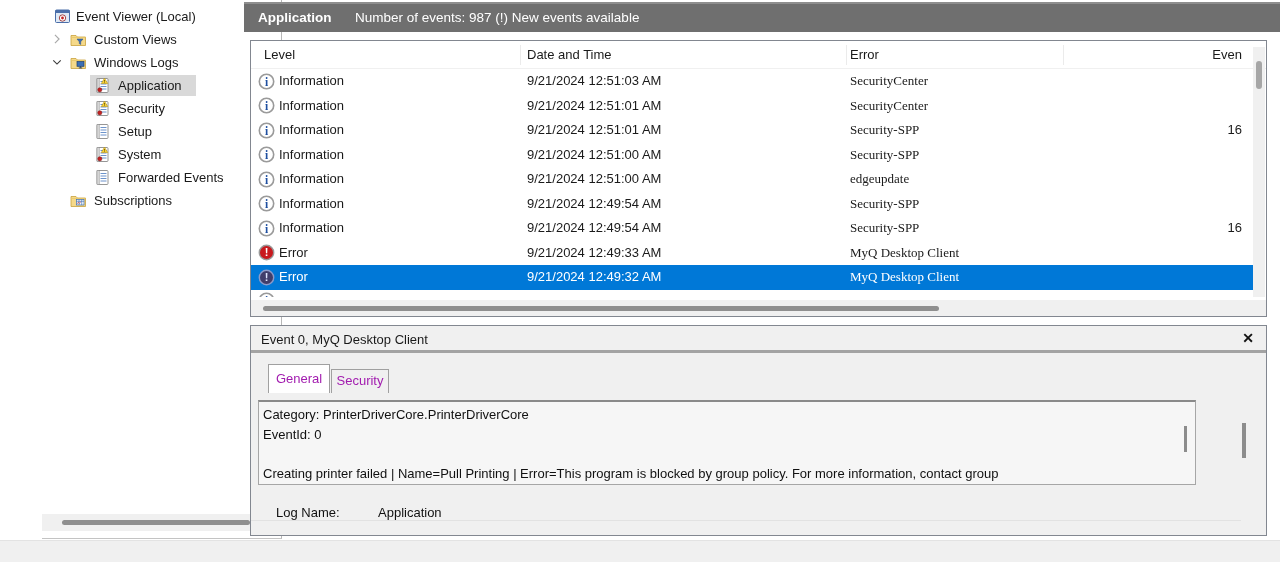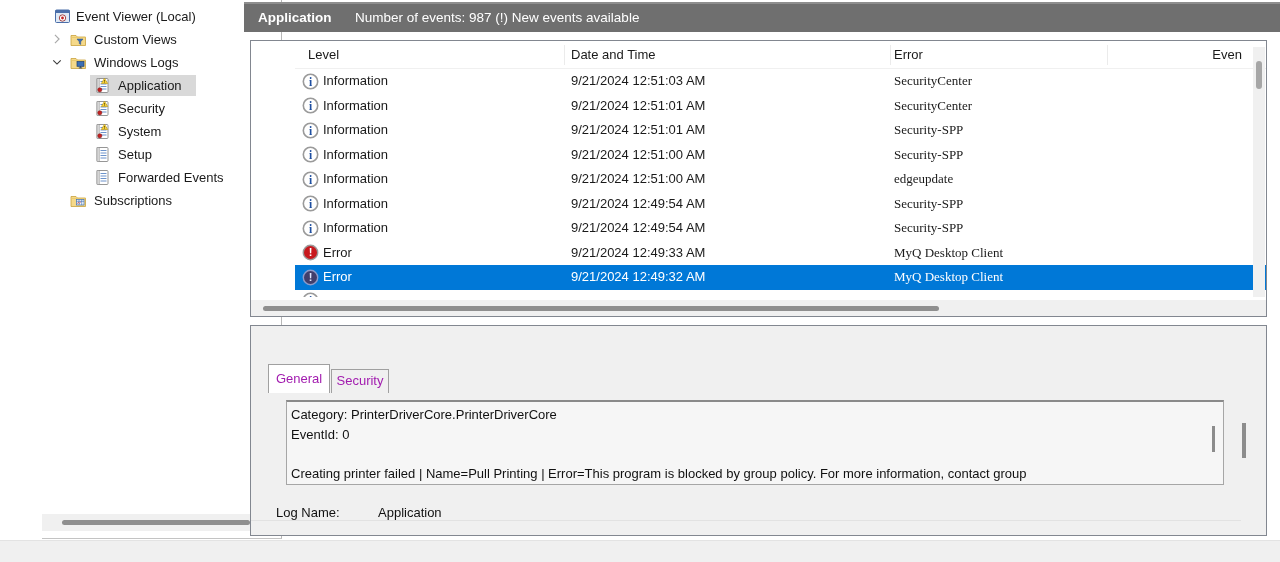--- a/index.html
+++ b/index.html
@@ -19,21 +19,21 @@
   .tree-sel { position:absolute; top:1px; height:21px; background:#d9d9d9; }
   .sb-hscroll { position:absolute; left:0; top:514px; width:239px; height:17px; background:#f0f0f0; }
   .sb-hscroll .thumb { position:absolute; left:20px; top:6px; width:188px; height:5px; background:#8f8f8f; border-radius:3px; }
 
   
   .titlebar { position:absolute; left:244px; top:2px; width:1036px; height:30px; background:#6f6f6f; box-shadow: inset 0 2px 0 rgba(255,255,255,0.22); color:#fff; font-size:13.5px; }
   .titlebar .tb-title { position:absolute; left:14px; top:8px; font-weight:bold; }
   .titlebar .tb-summary { position:absolute; left:111px; top:8px; }
 
   
-  .listpanel { position:absolute; left:250px; top:40px; width:1017px; height:277px; background:#fff; border:1px solid #828790; overflow:hidden;padding-left:44px; }
+  .listpanel { position:absolute; left:250px; top:40px; width:1017px; height:277px; background:#fff; border:1px solid #828790; overflow:hidden; }
   .lp-header { position:relative; height:28px; font-size:13px; color:#1a1a1a; border-bottom:1px solid #f0f0f0; }
   .lp-header .hsep { position:absolute; top:4px; width:1px; height:20px; background:#ebebeb; }
   .hcell { position:absolute; top:6px; }
   .hcell.col-0 { left:13px; }
   .hcell.col-1 { left:276px; }
   .hcell.col-2 { left:599px; }
   .hcell.col-3 { right:24px; }
   .rows { position:relative; }
   .row { position:relative; height:24.5px; font-size:13px; color:#1a1a1a; width:1003px; }
   .row.selected { background:#0078d7; color:#ffffff; }
@@ -51,21 +51,21 @@
 
   
   .detailspane { position:absolute; left:250px; top:325px; width:1017px; height:211px; background:#f0f0f0; border:1px solid #828790; overflow:hidden; }
   .dp-header { position:relative; height:27px; border-bottom:3px solid #a3a3a3; font-size:13px; color:#1a1a1a; }
   .dp-header .dp-title { position:absolute; left:10px; top:6px; }
   .dp-header .close { position:absolute; right:12px; top:4px; font-size:14px; font-weight:bold; color:#111; cursor:pointer; }
   .dp-tabs { position:absolute; left:17px; top:38px; height:29px; }
   .tab { position:absolute; font-size:13px; color:#a21caf; text-align:center; border:1px solid #a0a0a0; border-bottom:none; }
   .tab.active { left:0; top:0; width:62px; height:29px; background:#ffffff; line-height:27px; z-index:2; }
   .tab.inactive { left:63px; top:5px; width:58px; height:24px; background:#f0f0f0; line-height:22px; }
-  .dp-textbox { position:absolute; left:7px; top:74px; width:938px; height:85px; background:#f6f6f6; border:1px solid #a6a6a6; border-top:2px solid #8a8a8a; overflow:hidden;margin-left:28px; }
+  .dp-textbox { position:absolute; left:7px; top:74px; width:938px; height:85px; background:#f6f6f6; border:1px solid #a6a6a6; border-top:2px solid #8a8a8a; overflow:hidden; }
   .dp-textbox .lines { padding:3px 14px 0 4px; font-size:13px; color:#111; }
   .dp-textbox .lines div { height:19.5px; line-height:19.5px; white-space:nowrap; overflow:hidden; }
   .dp-textbox .tb-thumb { position:absolute; right:8px; top:24px; width:3px; height:26px; background:#8c8c8c; }
   .dp-vthumb { position:absolute; right:20px; top:97px; width:4px; height:35px; background:#8c8c8c; }
   .dp-logname { position:absolute; left:0; top:176px; width:990px; height:19px; overflow:hidden; border-bottom:1px solid #e2e2e2; font-size:13px; color:#111; }
   .dp-logname .lnl { position:absolute; left:25px; top:3px; }
   .dp-logname .lnv { position:absolute; left:127px; top:3px; }
 
   .icon-svg { display:block; width:100%; height:100%; }
 </style>
@@ -142,36 +142,36 @@
           </svg>
         </span>
         <span class="tlabel" style="left: 76px;">Security</span>
       </div>
       <div class="tree-row">
         <span class="ticon" style="left: 52px;">
           <svg class="icon-svg" viewBox="0 0 17 17" xmlns="http://www.w3.org/2000/svg">
             <rect x="3" y="1.5" width="11" height="14" rx="1" fill="#ffffff" stroke="#8a8a8a" stroke-width="0.9"></rect>
             <rect x="3" y="1.5" width="2.2" height="14" fill="#d9d9d9" stroke="#8a8a8a" stroke-width="0.5"></rect>
             <path d="M6.5 4.5h6M6.5 7h6M6.5 9.5h6M6.5 12h6" stroke="#5b87c5" stroke-width="0.9"></path>
+          </svg>
+        </span>
+        <span class="tlabel" style="left: 76px;">Setup</span>
+      </div>
+      <div class="tree-row">
+        <span class="ticon" style="left: 52px;">
+          <svg class="icon-svg" viewBox="0 0 17 17" xmlns="http://www.w3.org/2000/svg">
+            <rect x="3" y="1.5" width="11" height="14" rx="1" fill="#ffffff" stroke="#8a8a8a" stroke-width="0.9"></rect>
+            <rect x="3" y="1.5" width="2.2" height="14" fill="#d9d9d9" stroke="#8a8a8a" stroke-width="0.5"></rect>
+            <path d="M6.5 4.5h6M6.5 7h6M6.5 9.5h6M6.5 12h6" stroke="#5b87c5" stroke-width="0.9"></path>
             <path d="M10.5 1.2 l3.2 5.3 h-6.4z" fill="#f7d33c" stroke="#b9940c" stroke-width="0.6"></path>
             <path d="M10.5 3v1.7M10.5 5.4v0.6" stroke="#5a4a00" stroke-width="0.8"></path>
             <circle cx="5.8" cy="12.8" r="2.1" fill="#c42222" stroke="#7d1414" stroke-width="0.5"></circle>
           </svg>
         </span>
         <span class="tlabel" style="left: 76px;">System</span>
-      </div>
-      <div class="tree-row">
-        <span class="ticon" style="left: 52px;">
-          <svg class="icon-svg" viewBox="0 0 17 17" xmlns="http://www.w3.org/2000/svg">
-            <rect x="3" y="1.5" width="11" height="14" rx="1" fill="#ffffff" stroke="#8a8a8a" stroke-width="0.9"></rect>
-            <rect x="3" y="1.5" width="2.2" height="14" fill="#d9d9d9" stroke="#8a8a8a" stroke-width="0.5"></rect>
-            <path d="M6.5 4.5h6M6.5 7h6M6.5 9.5h6M6.5 12h6" stroke="#5b87c5" stroke-width="0.9"></path>
-          </svg>
-        </span>
-        <span class="tlabel" style="left: 76px;">Setup</span>
       </div>
       <div class="tree-row">
         <span class="ticon" style="left: 52px;">
           <svg class="icon-svg" viewBox="0 0 17 17" xmlns="http://www.w3.org/2000/svg">
             <rect x="3" y="1.5" width="11" height="14" rx="1" fill="#ffffff" stroke="#8a8a8a" stroke-width="0.9"></rect>
             <rect x="3" y="1.5" width="2.2" height="14" fill="#d9d9d9" stroke="#8a8a8a" stroke-width="0.5"></rect>
             <path d="M6.5 4.5h6M6.5 7h6M6.5 9.5h6M6.5 12h6" stroke="#5b87c5" stroke-width="0.9"></path>
           </svg>
         </span>
         <span class="tlabel" style="left: 76px;">Forwarded Events</span>
@@ -329,20 +329,24 @@
   </div>
   <div class="lp-vscroll">
     <div class="thumb"></div>
   </div>
   <div class="lp-hscroll">
     <div class="thumb"></div>
   </div>
 </div>
 
 <div class="detailspane">
+  <div class="dp-header">
+    <span class="dp-title">Event 0, MyQ Desktop Client</span>
+    <span class="close">✕</span>
+  </div>
   <div class="dp-tabs" id="dp-tabs">
       <div class="tab active">General</div>
       <div class="tab inactive">Security</div>
     </div>
   <div class="dp-textbox">
     <div class="lines" id="dp-lines">
         <div>Category: PrinterDriverCore.PrinterDriverCore</div>
         <div>EventId: 0</div>
         <div>&nbsp;</div>
         <div>Creating printer failed | Name=Pull Printing | Error=This program is blocked by group policy. For more information, contact group</div>

